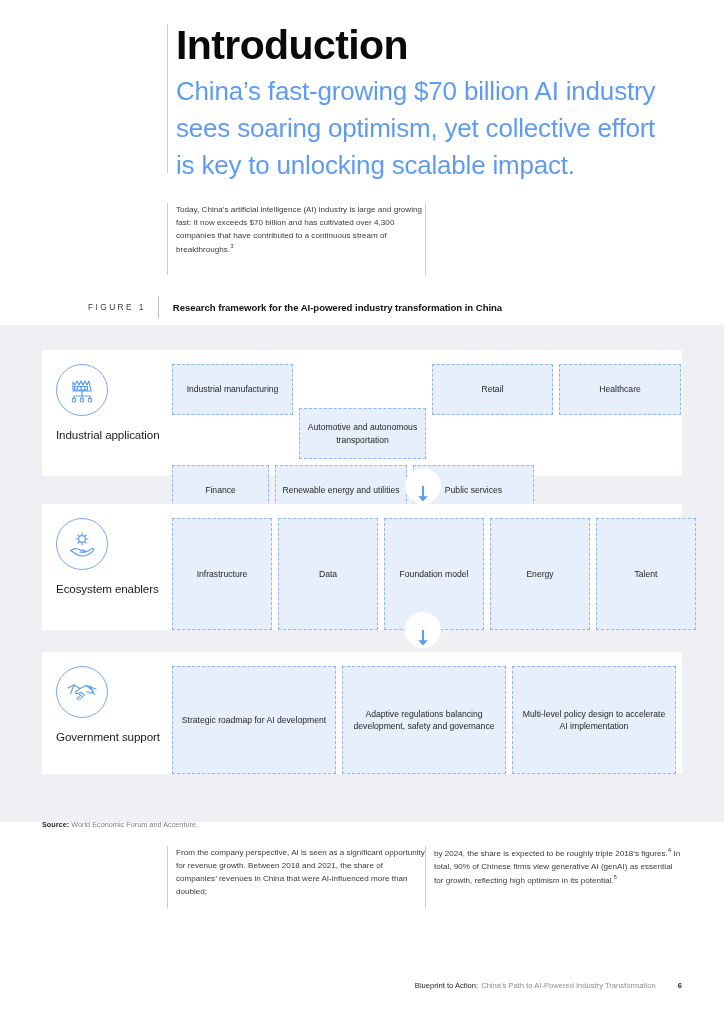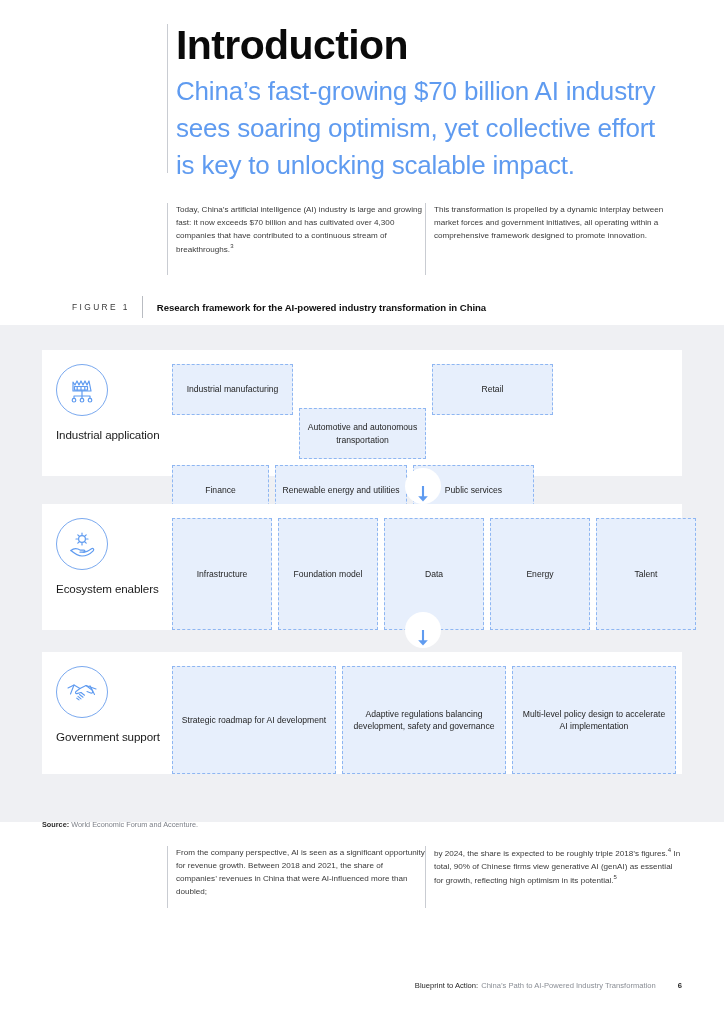--- a/index.html
+++ b/index.html
@@ -39,21 +39,21 @@
   .intro-col .vline { position: absolute; left: 0; top: 0; width: 1px; height: 72px; background: #c9ccd2; }
   .intro-col p {
     font-size: 8.1px;
     line-height: 1.62;
     color: #3a3a3a;
     letter-spacing: 0.01px;
   }
   .intro-col p sup { font-size: 6px; vertical-align: super; }
 
   
-  .figcaption { position: absolute; left: 72px; top: 296px; display: flex; align-items: center; }
+  .figcaption { position: absolute; left: 88px; top: 296px; display: flex; align-items: center; }
   .fig-label {
     font-size: 8.4px;
     letter-spacing: 2.4px;
     color: #3a3a3a;
     font-weight: 400;
     padding-right: 12px;
   }
   .fig-divider { width: 1px; height: 22px; background: #b9bcc2; }
   .fig-title { font-size: 9.6px; font-weight: 700; color: #111; padding-left: 14px; letter-spacing: -0.05px; }
 
@@ -163,21 +163,20 @@
     <div class="subtitle">China’s fast-growing $70 billion AI industry sees soaring optimism, yet collective effort is key to unlocking scalable impact.</div>
   </div>
 
   <div class="intro">
     <div class="intro-col">
       <div class="vline"></div>
       <p><span>Today, China’s artificial intelligence (AI) industry is large and growing fast: it now exceeds $70 billion and has cultivated over 4,300 companies that have contributed to a continuous stream of breakthroughs.</span><sup>3</sup></p>
     </div>
     <div class="intro-col">
       <div class="vline"></div>
-      <p>This transformation is propelled by a dynamic interplay between market forces and government initiatives, all operating within a comprehensive framework designed to promote innovation.</p>
     </div>
   </div>
 
   <div class="figcaption">
     <div class="fig-label">FIGURE 1</div>
     <div class="fig-divider"></div>
     <div class="fig-title">Research framework for the AI-powered industry transformation in China</div>
   </div>
 
   <div class="band"></div>
@@ -195,20 +194,21 @@
           <circle cx="24" cy="25.2" r="1.8"></circle>
         </svg>
       </div>
       <div class="ptitle">Industrial application</div>
     </div>
     <div class="cells">
       <div class="cell-row">
         <div class="cell c-indman">Industrial manufacturing</div>
         <div class="cell c-auto">Automotive and autonomous transportation</div>
         <div class="cell c-retail">Retail</div>
+        <div class="cell c-health">Healthcare</div>
       </div>
       <div class="cell-row">
         <div class="cell c-fin">Finance</div>
         <div class="cell c-renew">Renewable energy and utilities</div>
         <div class="cell c-pub">Public services</div>
       </div>
     </div>
   </div>
 
   <div class="arrow-wrap" style="top:478px;">
@@ -227,22 +227,22 @@
           <path d="M16 4 L16 5.6 M16 14.4 L16 16 M10 10 L11.6 10 M20.4 10 L22 10 M11.8 5.8 L12.9 6.9 M19.1 13.1 L20.2 14.2 M20.2 5.8 L19.1 6.9 M12.9 13.1 L11.8 14.2"></path>
           <path d="M5 21.5 C8.5 18.5 12 19.8 14.5 21.2 L18 21.2 C19.3 21.2 19.3 23.2 18 23.2 L14 23.2"></path>
           <path d="M17.2 23.2 C20.5 23.2 23 21.6 25.5 19.8 C27 18.8 28.5 20.5 27.2 21.8 C24 25 20.5 27 16 27 C12 27 9 25 5 21.5"></path>
         </svg>
       </div>
       <div class="ptitle">Ecosystem enablers</div>
     </div>
     <div class="cells">
       <div class="cell-row">
         <div class="cell">Infrastructure</div>
+        <div class="cell">Data</div>
         <div class="cell">Foundation model</div>
-        <div class="cell">Data</div>
         <div class="cell">Energy</div>
         <div class="cell">Talent</div>
       </div>
     </div>
   </div>
 
   <div class="arrow-wrap" style="top:622px;">
     <div class="arrow-notch"></div>
     <svg class="arrow-glyph" width="14" height="17" viewBox="0 0 14 17">
       <path d="M7 0 L7 12" stroke="#5f9bf0" stroke-width="2.1"></path>

